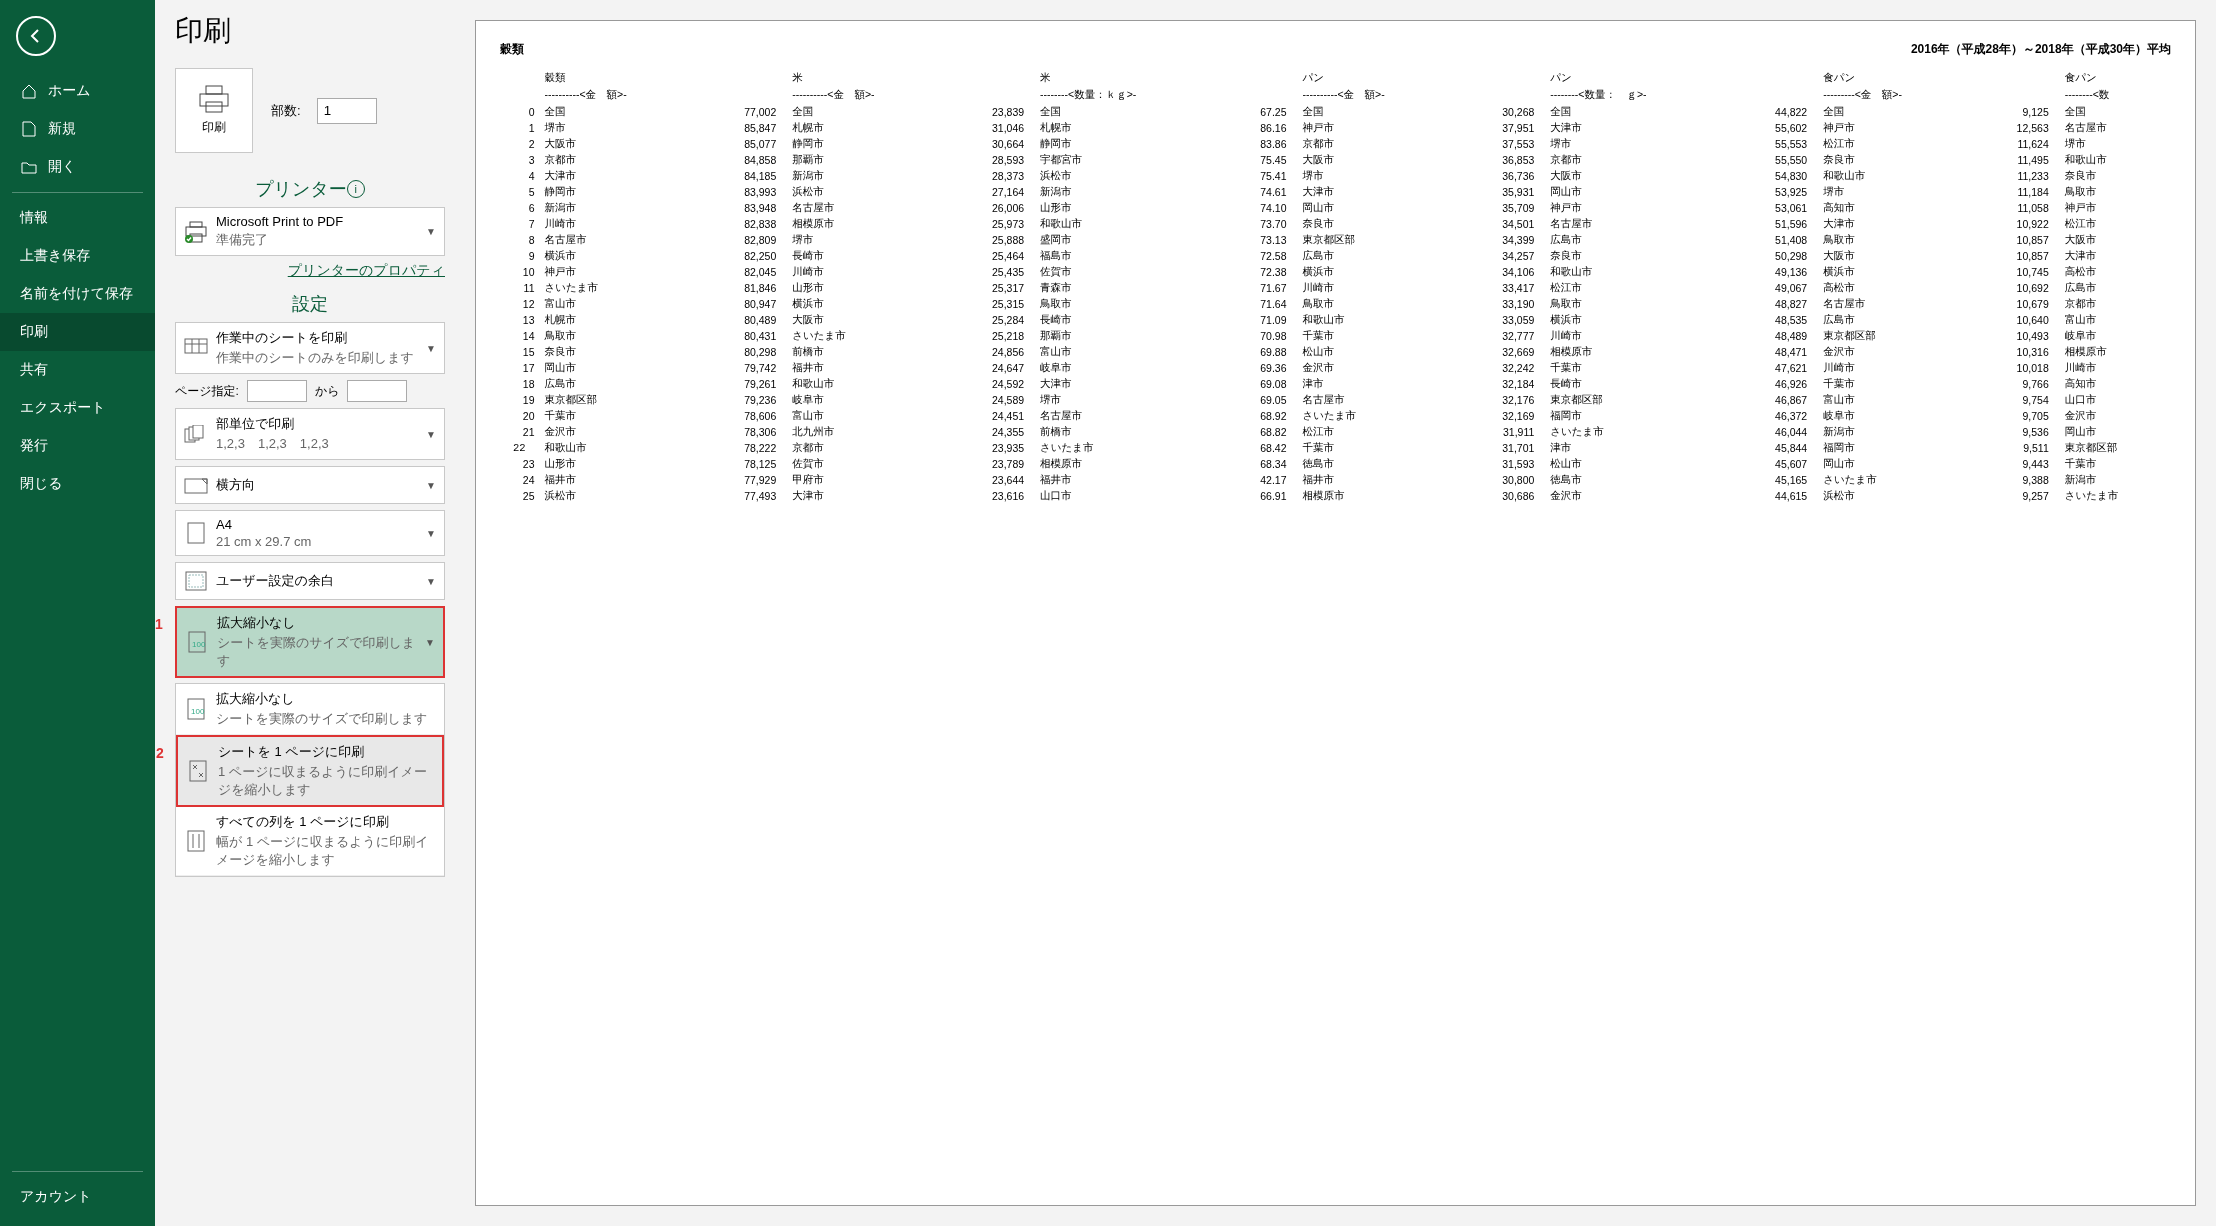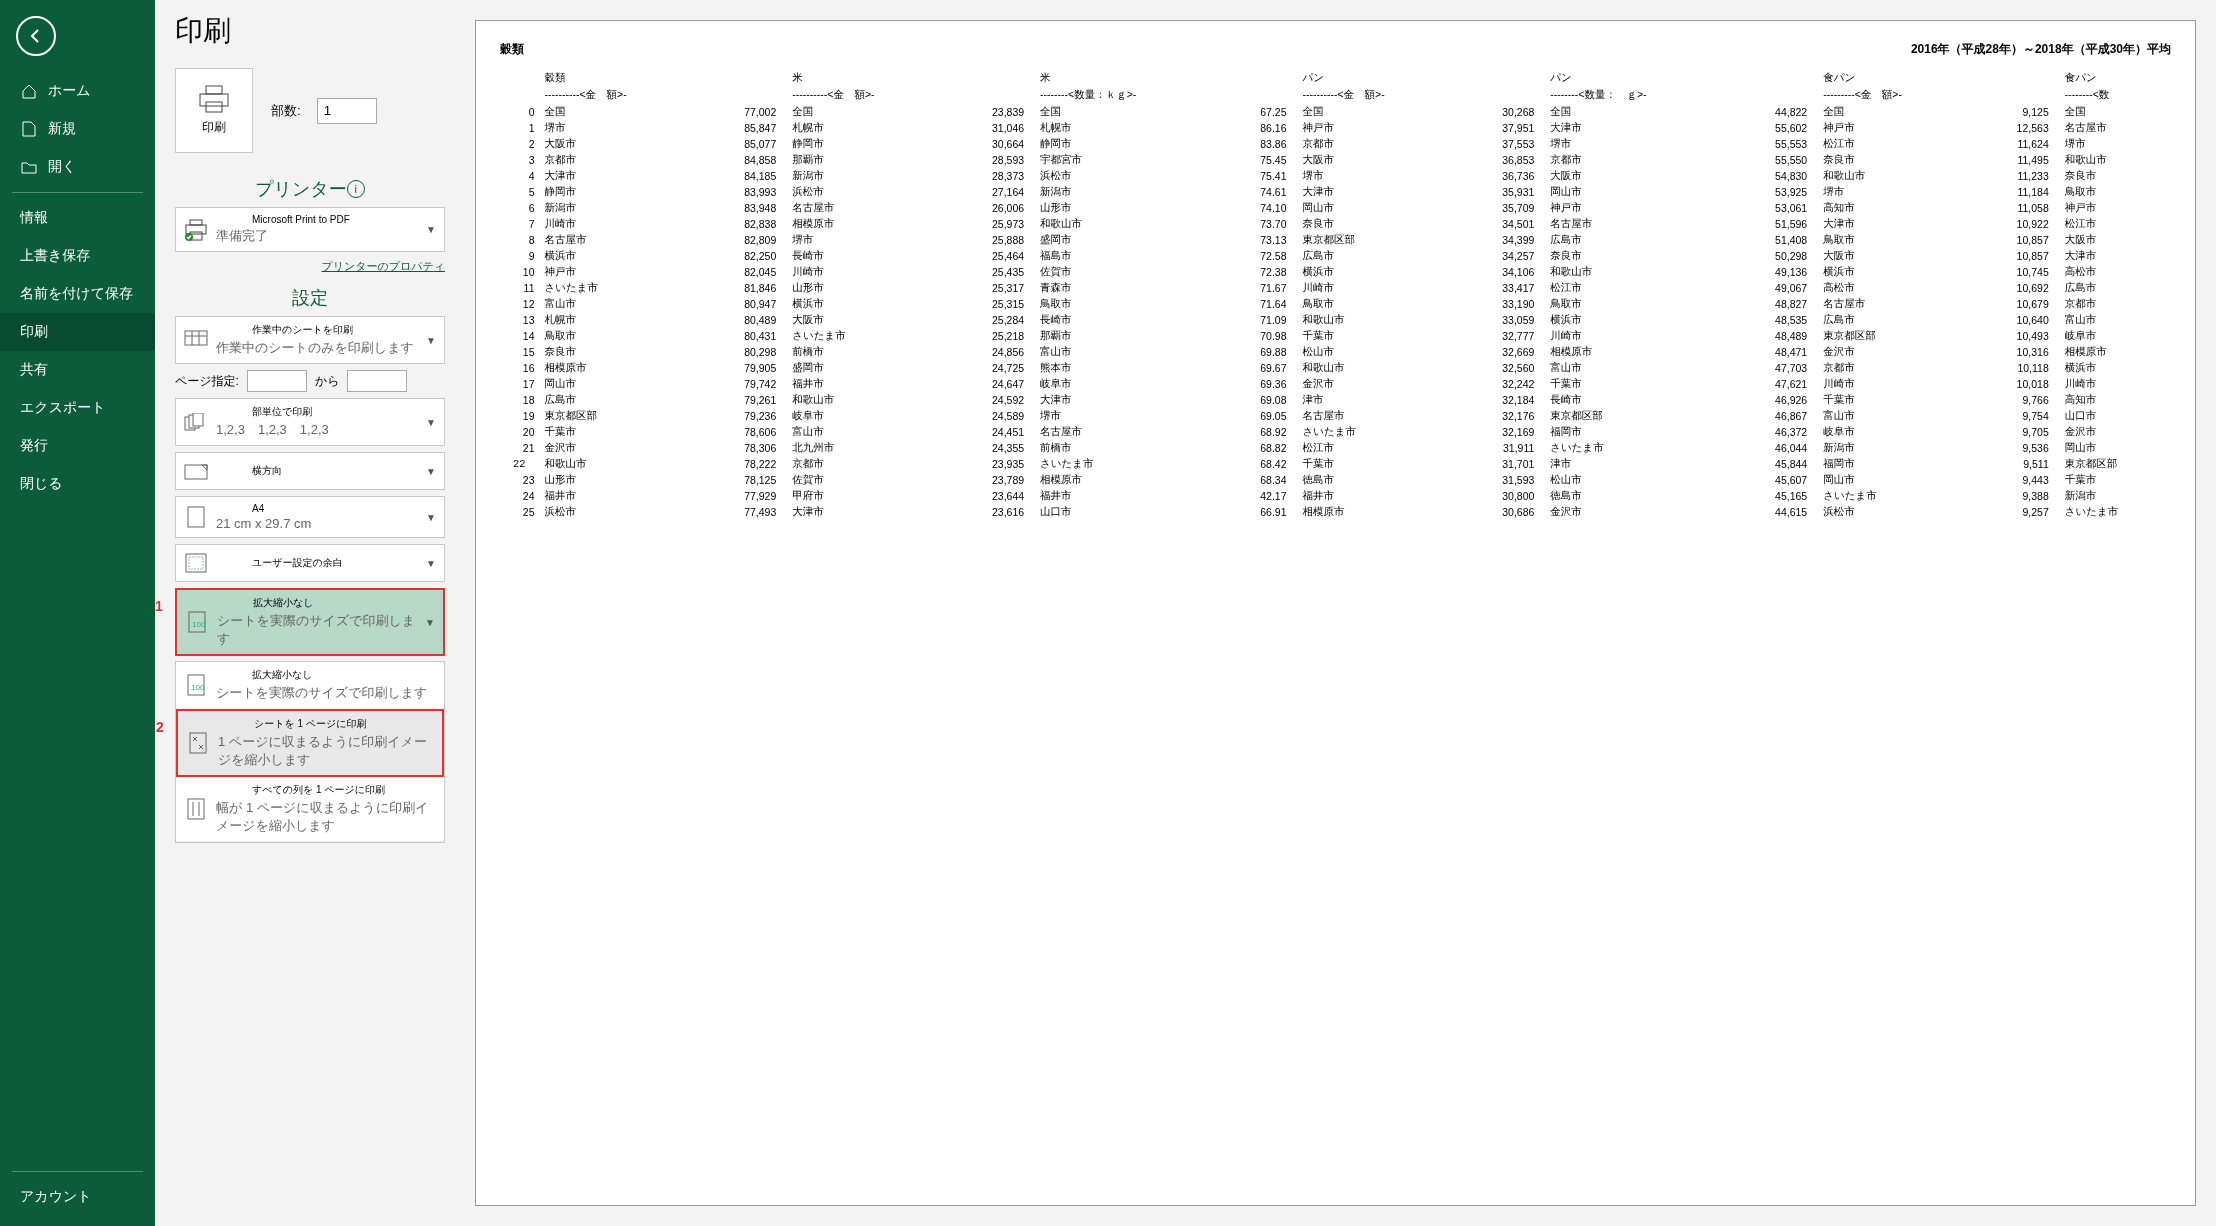--- a/index.html
+++ b/index.html
@@ -17,25 +17,25 @@
 .page-title { font-size: 28px; font-weight: 300; margin-bottom: 18px; }
 .print-block { display: flex; align-items: center; gap: 18px; margin-bottom: 24px; }
 .print-btn { width: 78px; height: 85px; border: 1px solid #c8c8c8; background: #fff; display: flex; flex-direction: column; align-items: center; justify-content: center; gap: 6px; cursor: pointer; font-size: 12px; }
 .copies { display: flex; align-items: center; gap: 16px; }
 .copies input { width: 60px; height: 26px; border: 1px solid #aaa; text-align: left; padding: 0 6px; }
 .section-header { color: #0a5c3a; font-size: 18px; margin: 10px 0 6px; display: flex; justify-content: center; align-items: center; }
 .info-btn { width: 18px; height: 18px; border: 1px solid #0a5c3a; border-radius: 50%; color: #0a5c3a; display: inline-flex; align-items: center; justify-content: center; font-size: 11px; }
 .dropdown { border: 1px solid #c8c8c8; background: #fff; padding: 6px 8px; display: flex; align-items: center; gap: 8px; margin-bottom: 6px; cursor: pointer; position: relative; }
 .dropdown .dd-icon { width: 24px; height: 24px; display: flex; align-items: center; justify-content: center; flex-shrink: 0; }
 .dropdown .dd-text { flex: 1; display: flex; flex-direction: column; gap: 2px; }
-.dd-title { font-size: 10px; margin-left: 36px; }
+.dd-title { font-size: 13px; }
 .dd-sub { font-size: 13px; color: #666; }
 .dd-arrow { font-size: 10px; color: #555; }
 .link-right { text-align: right; margin-bottom: 12px; }
-.link-right a { color: #0a5c3a; font-size: 11px; text-decoration: underline; cursor: pointer; }
+.link-right a { color: #0a5c3a; font-size: 14px; text-decoration: underline; cursor: pointer; }
 .page-range { display: flex; align-items: center; gap: 8px; font-size: 12px; margin-bottom: 6px; }
 .page-range input { width: 60px; height: 22px; border: 1px solid #aaa; }
 .highlight-box { border: 2px solid #d33; background: #b8d8c8; }
 .annot { color: #d33; font-weight: bold; font-size: 14px; margin-right: 4px; float: left; margin-left: -20px; margin-top: 10px; }
 .popup { background: #fff; border: 1px solid #c8c8c8; margin-top: -1px; }
 .popup .dropdown { border: none; border-bottom: 1px solid #eee; margin-bottom: 0; }
 .popup .dropdown.selected { background: #e8e8e8; border: 2px solid #d33; }
 .preview { flex: 1; padding: 20px 20px 20px 10px; display: flex; }
 .preview-sheet { flex: 1; background: #fff; border: 1px solid #999; padding: 20px 24px; font-size: 10px; overflow: hidden; }
 .sheet-header { display: flex; justify-content: space-between; font-size: 12px; font-weight: bold; margin-bottom: 12px; }
@@ -587,36 +587,20 @@
                 <td class="num">69.88</td>
                 <td>松山市</td>
                 <td class="num">32,669</td>
                 <td>相模原市</td>
                 <td class="num">48,471</td>
                 <td>金沢市</td>
                 <td class="num">10,316</td>
                 <td>相模原市</td>
               </tr>
               <tr>
-                <td class="num" style="text-align: right; padding-right: 6px;">16</td>
-                <td>相模原市</td>
-                <td class="num">79,905</td>
-                <td>盛岡市</td>
-                <td class="num">24,725</td>
-                <td>熊本市</td>
-                <td class="num">69.67</td>
-                <td>和歌山市</td>
-                <td class="num">32,560</td>
-                <td>富山市</td>
-                <td class="num">47,703</td>
-                <td>京都市</td>
-                <td class="num">10,118</td>
-                <td>横浜市</td>
-              </tr>
-              <tr>
                 <td class="num" style="text-align: right; padding-right: 6px;">17</td>
                 <td>岡山市</td>
                 <td class="num">79,742</td>
                 <td>福井市</td>
                 <td class="num">24,647</td>
                 <td>岐阜市</td>
                 <td class="num">69.36</td>
                 <td>金沢市</td>
                 <td class="num">32,242</td>
                 <td>千葉市</td>

